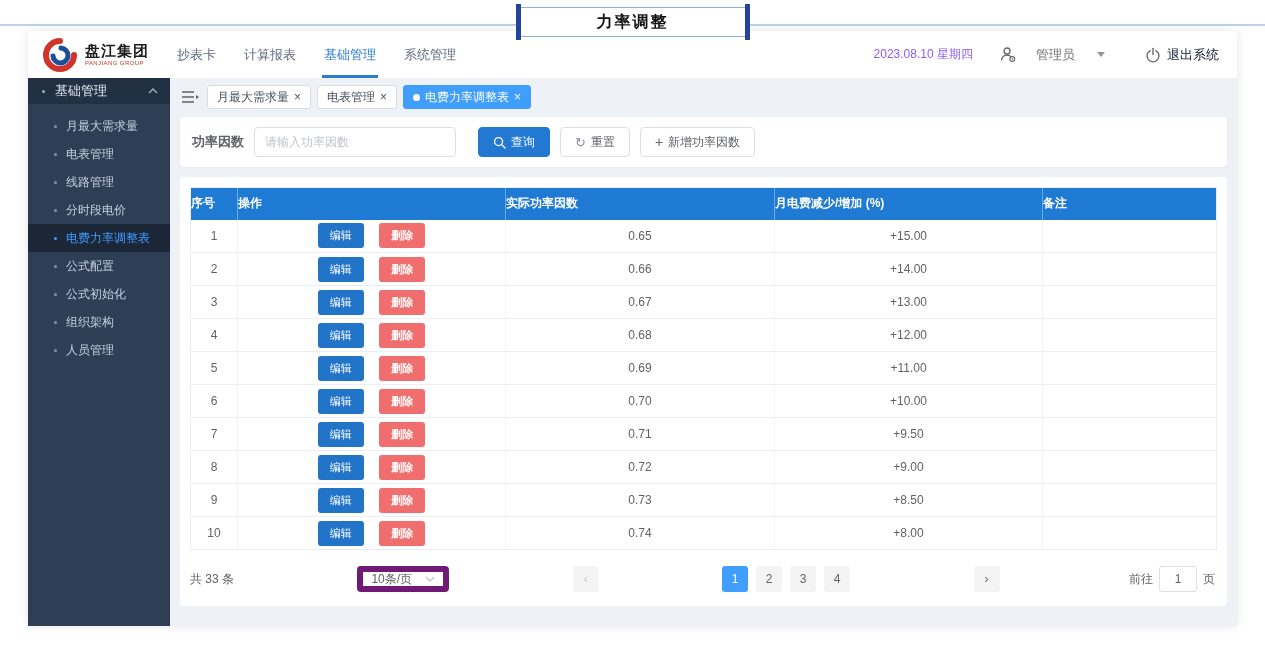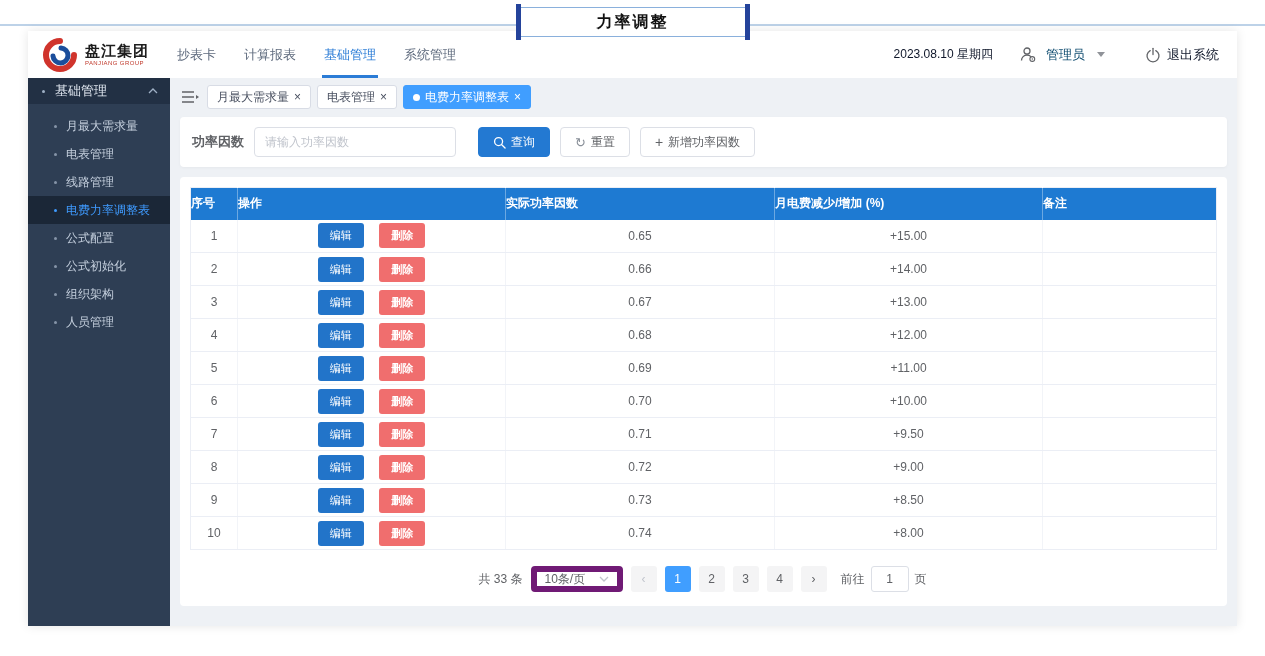--- a/index.html
+++ b/index.html
@@ -36,22 +36,22 @@
     display:flex; align-items:center; padding:0 18px 0 14px;
   }
   .logo { display:flex; align-items:center; gap:7px; margin-right:26px; }
   .logo-text .cn { font-size:15px; font-weight:bold; color:#1d1d1d; letter-spacing:1px; line-height:1.1; }
   .logo-text .en { font-size:6px; color:#c0392b; letter-spacing:0.4px; }
   .nav { display:flex; gap:24px; height:47px; }
   .nav-item { font-size:13px; color:#5f6b7e; display:flex; align-items:center; position:relative; cursor:pointer; padding:0 2px; }
   .nav-item.active { color:#2b7cd6; }
   .nav-item.active::after { content:""; position:absolute; bottom:0; left:0; right:0; height:3px; background:#2b7cd6; }
   .header-right { margin-left:auto; display:flex; align-items:center; }
-  .hdr-date { font-size:12px; color:#0f172a; margin-right:26px; }
-  .hdr-user { display:flex; align-items:center; gap:10px; font-size:13px; color:#0c4a6e; margin-right:40px; cursor:pointer;text-align:center; }
+  .hdr-date { font-size:12px; color:#8b5cf6; margin-right:26px; }
+  .hdr-user { display:flex; align-items:center; gap:20px; font-size:13px; color:#737373; margin-right:40px; cursor:pointer;text-align:center; }
   .caret-down { width:0; height:0; border-left:4px solid transparent; border-right:4px solid transparent; border-top:5px solid #909399; margin-left:2px; }
   .hdr-logout { display:flex; align-items:center; gap:6px; font-size:13px; color:#0f172a; cursor:pointer; }
 
   
   .sidebar { position:absolute; top:47px; left:0; bottom:0; width:142px; background:#2e3e54; }
   .side-group {
     height:26px; background:#223044; color:#e0e7f0; font-size:13px;
     display:flex; align-items:center; padding:0 12px 0 14px; cursor:pointer;
   }
   .side-group .bullet { width:3px; height:3px; border-radius:50%; background:#9fb0c5; margin-right:10px; flex:none; }
@@ -121,21 +121,21 @@
     font-family:"Liberation Sans", sans-serif;
   }
   .btn-delete {
     background:#f06e6e; color:#fff; border:none; border-radius:3px;
     font-size:11px; padding:5px 12px; cursor:pointer;
     font-family:"Liberation Sans", sans-serif;
     font-weight:bold;
   }
 
   
-  .pagination { display:flex; align-items:center; justify-content:center; gap:8px; margin-top:16px; font-size:12px; color:#606266; padding-right:2px; }
+  .pagination { display:flex; align-items:center; justify-content:space-between; gap:8px; margin-top:16px; font-size:12px; color:#606266; padding-right:2px; }
   .page-size-select {
     width:92px; height:26px; border:6px solid #701a75; border-radius:4px;
     display:flex; align-items:center; justify-content:space-between; padding:0 8px;
     color:#606266; cursor:pointer; background:#fff;
   }
   .pages { display:flex; gap:8px; }
   .page-btn {
     min-width:26px; height:26px; background:#f4f4f5; border-radius:3px;
     display:inline-flex; align-items:center; justify-content:center;
     color:#606266; font-size:12px; cursor:pointer; padding:0 4px;
@@ -236,20 +236,23 @@
         </div>
 
         <div class="side-item">
           <span>电表管理</span>
         </div>
 
         <div class="side-item">
           <span>线路管理</span>
         </div>
 
+        <div class="side-item">
+          <span>分时段电价</span>
+        </div>
 
         <div class="side-item active">
           <span>电费力率调整表</span>
         </div>
 
         <div class="side-item">
           <span>公式配置</span>
         </div>
 
         <div class="side-item">

